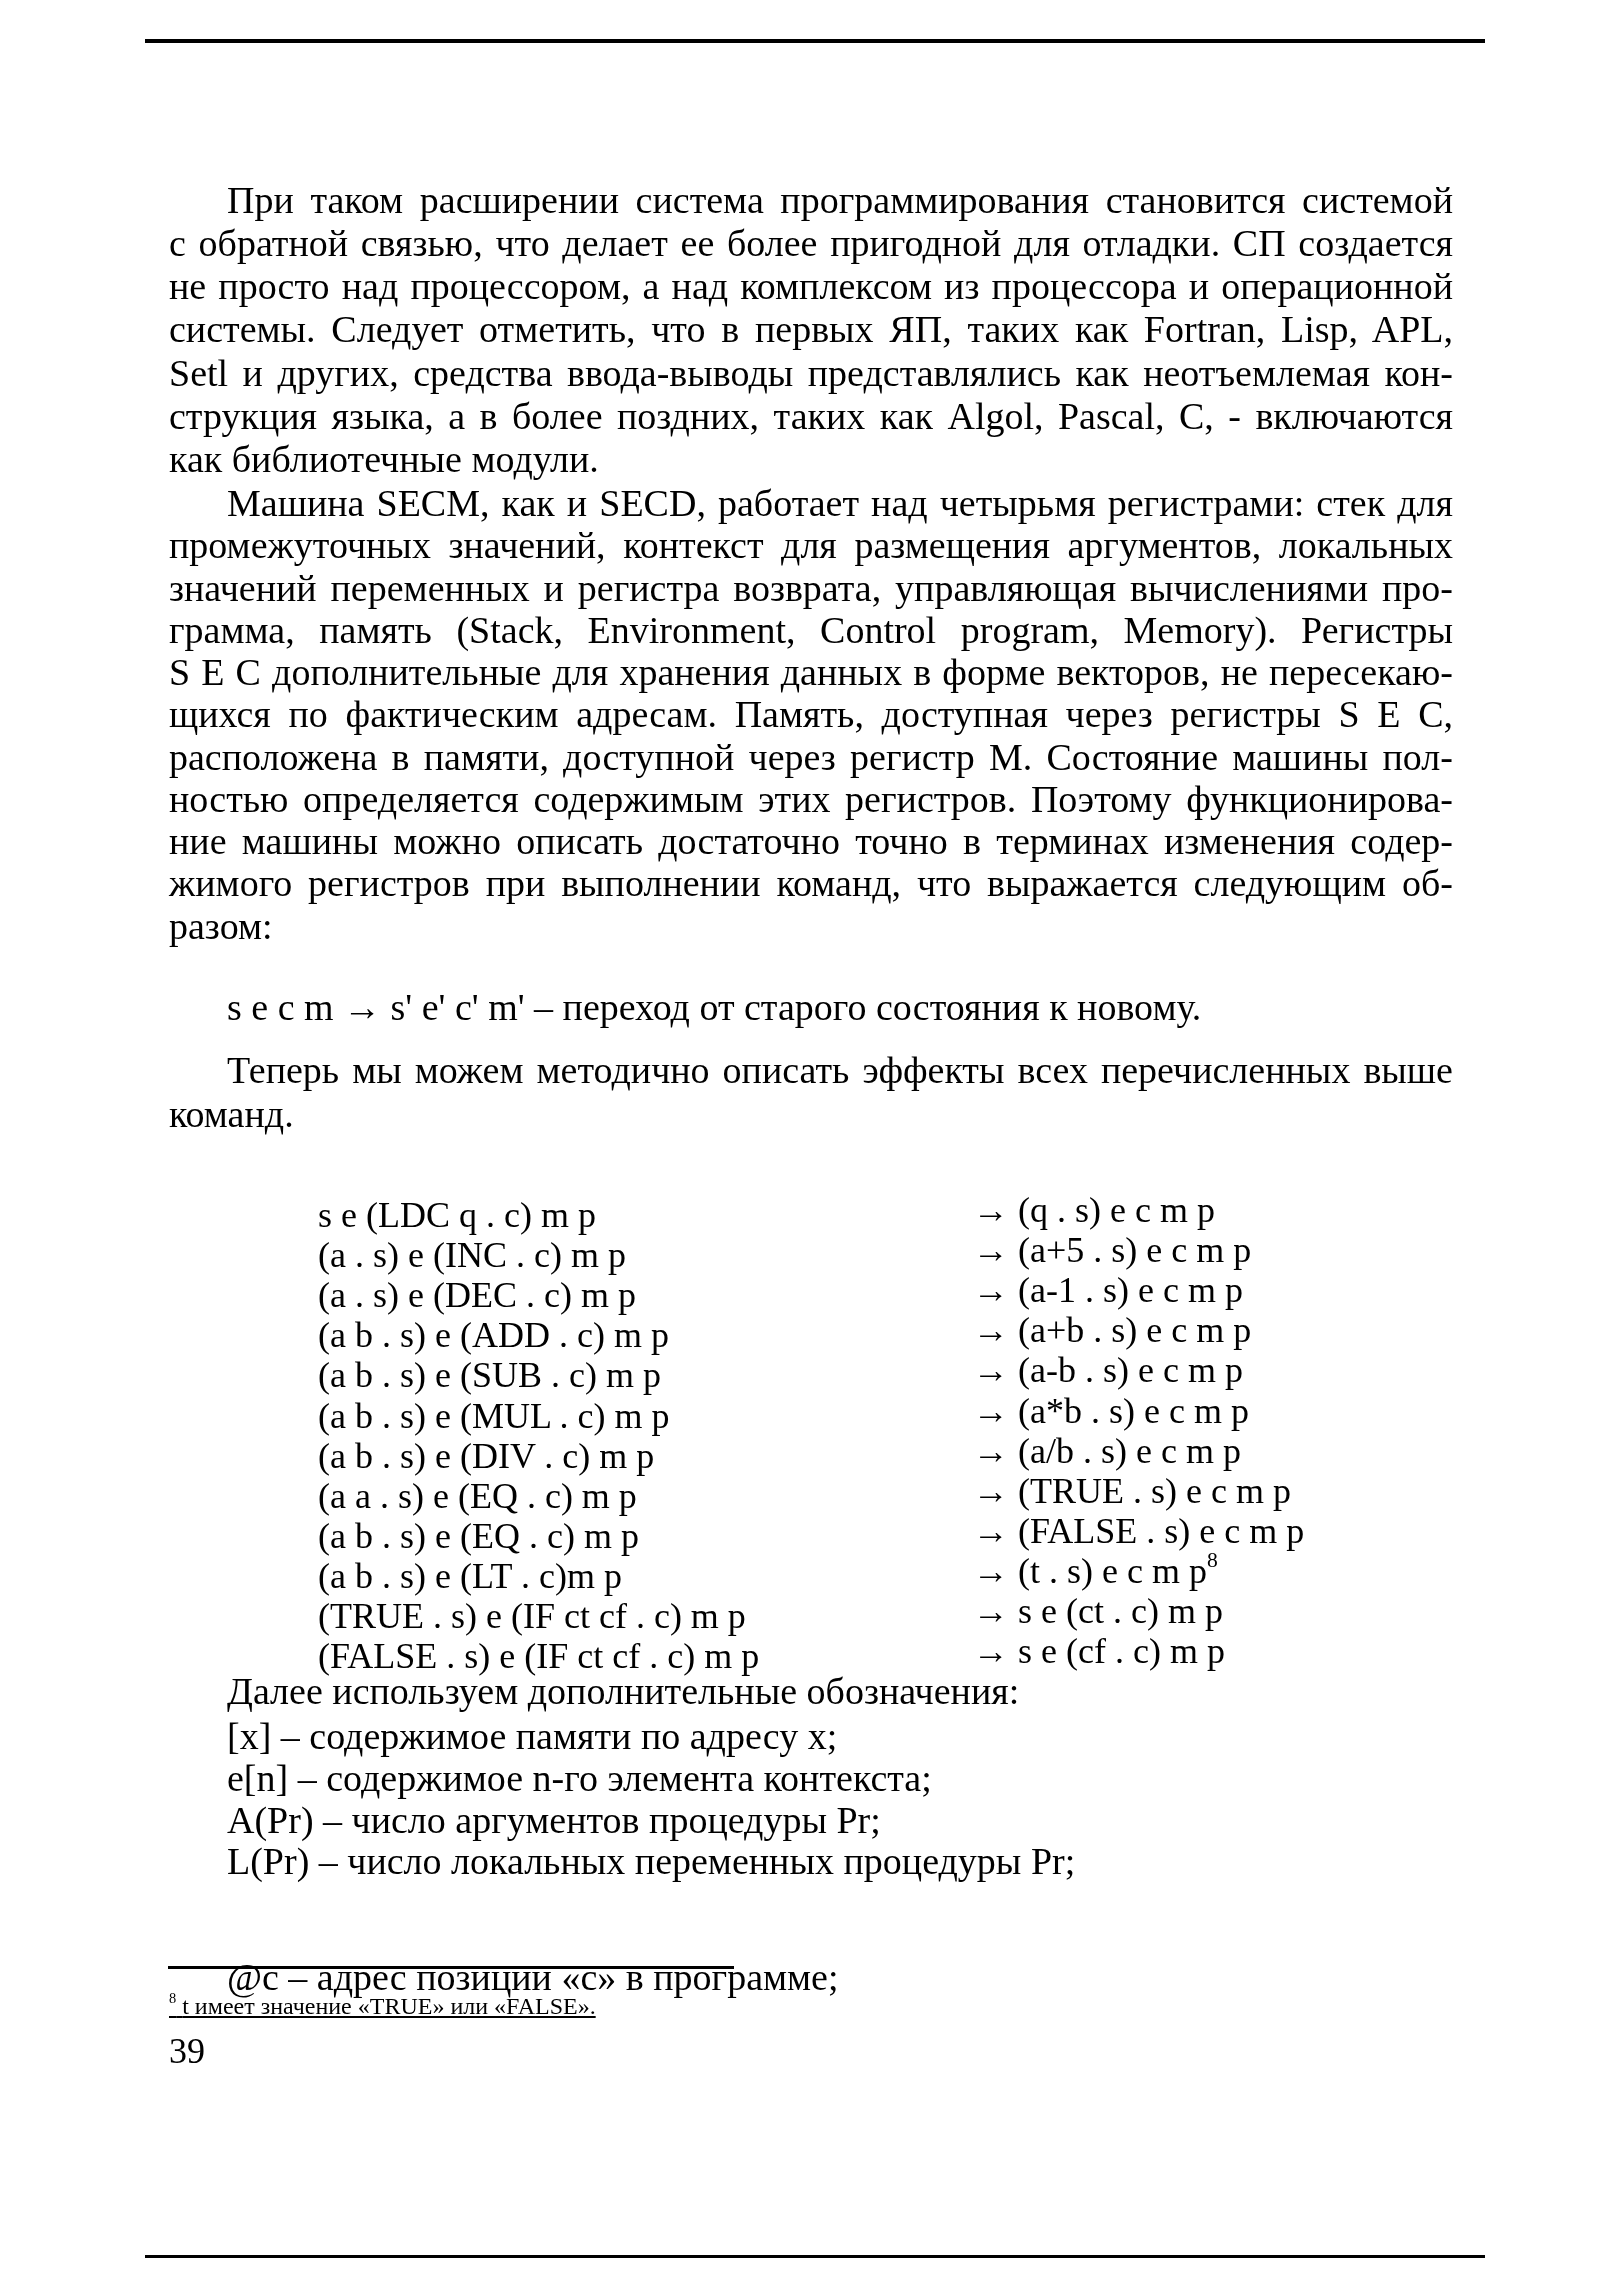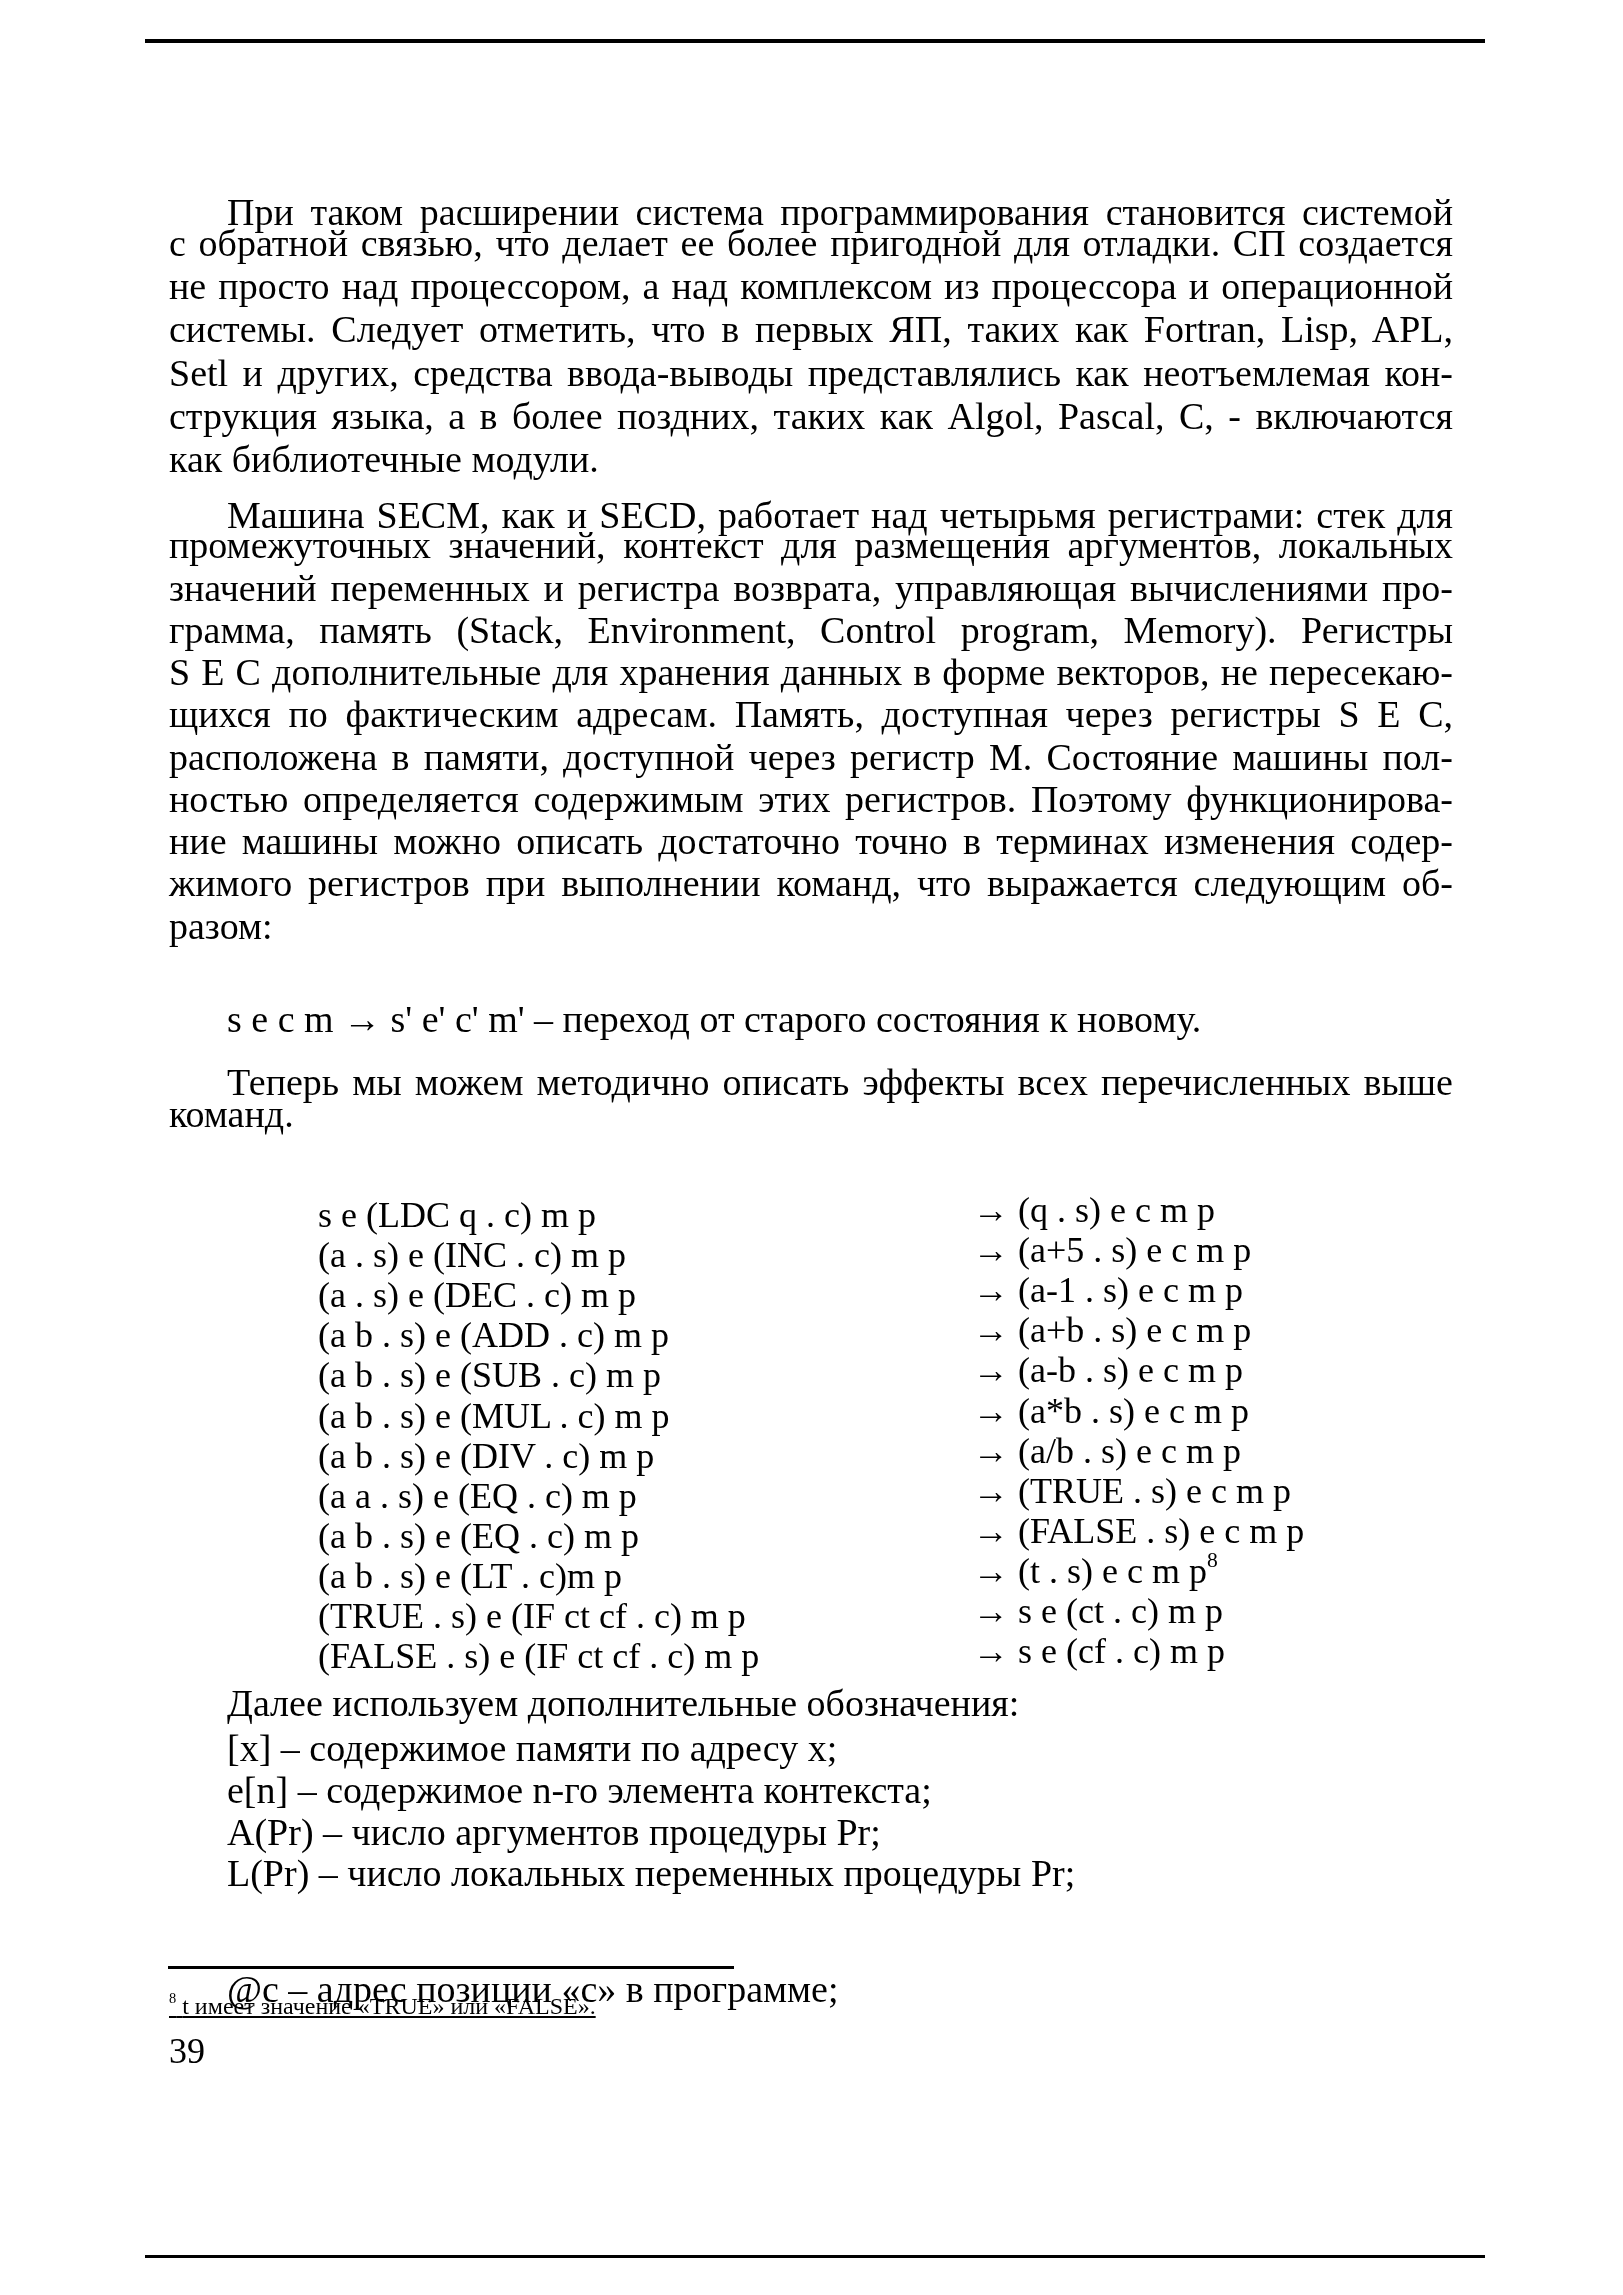--- a/index.html
+++ b/index.html
@@ -4,21 +4,21 @@
 <style>
   html, body { margin: 0; padding: 0; background: #ffffff; }
   body { width: 1623px; height: 2295px; position: relative; overflow: hidden;
          font-family: "Liberation Serif", "DejaVu Serif", serif; color: #000; }
   .rule-top { position: absolute; left: 145px; top: 39px; width: 1340px; height: 3.8px; background: #000; }
   .rule-bottom { position: absolute; left: 145px; top: 2255px; width: 1340px; height: 2.5px; background: #000; }
   .page { position: absolute; left: 169px; top: 0; width: 1284px; }
   .line { position: absolute; left: 0; width: 1284px; font-size: 38px; line-height: 43px; height: 43px;
           white-space: nowrap; }
   .line.j { text-align: justify; text-align-last: justify; white-space: normal; }
-  .line.ind { left: 58px; width: 1226px; margin-top: 12px; }
+  .line.ind { left: 58px; width: 1226px; }
   .tbl-l { position: absolute; left: 149px; font-size: 36px; line-height: 40px; white-space: nowrap; margin-top: 32px; }
   .tbl-r { position: absolute; left: 804px; font-size: 36px; line-height: 40px; white-space: nowrap; margin-top: 27px; }
   sup { font-size: 0.6em; line-height: 0; vertical-align: 0.75em; }
   .fn-rule { position: absolute; left: -1.3px; top: 1966px; width: 566px; height: 3.1px; background: #000; }
   .footnote { position: absolute; left: 0; top: 1989px; font-size: 24px; line-height: 35px; white-space: nowrap; text-decoration: underline; }
   .pagenum { position: absolute; left: 0; width: 1284px; top: 2032px; text-align: left; font-size: 36px; line-height: 38px; }
 </style>
 </head>
 <body>
 

